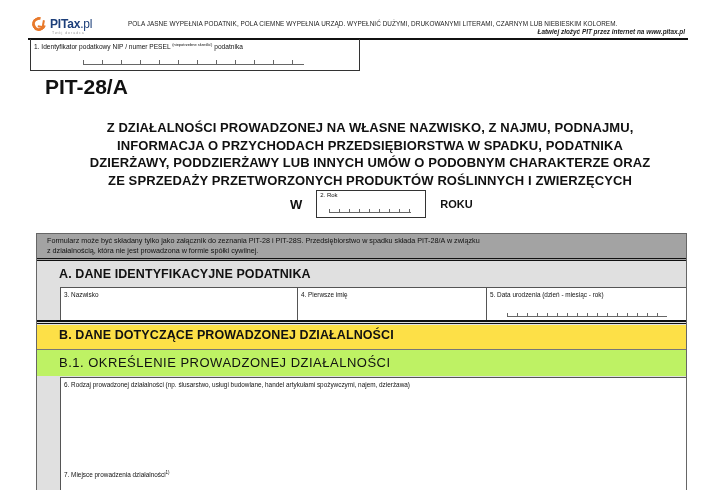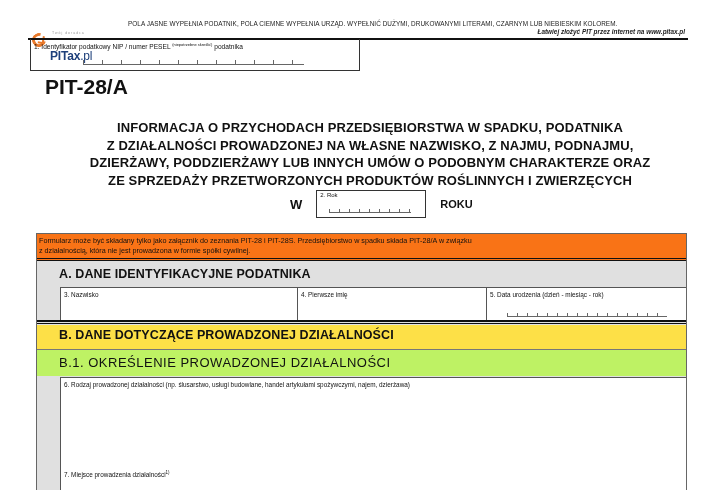--- a/index.html
+++ b/index.html
@@ -3,21 +3,21 @@
 <meta charset="utf-8">
 <style>
   html, body { margin: 0; padding: 0; background: #ffffff; }
   body { width: 720px; height: 490px; position: relative; overflow: hidden; font-family: "Liberation Sans", sans-serif; color: #111; }
   .abs { position: absolute; }
 
   
   .logo { left: 32px; top: 17px; display: flex; align-items: center; }
   .logo-mark { width: 14px; height: 14px; border-radius: 50%; border: 3px solid #e8792b; border-right-color: transparent; box-sizing: border-box; position: relative; transform: rotate(-30deg); }
   .logo-mark::after { content: ""; position: absolute; left: 3px; top: 1px; width: 4px; height: 6px; border-right: 2px solid #e8792b; border-bottom: 2px solid #e8792b; transform: rotate(40deg); }
-  .logo-text { margin-left: 4px; font-weight: bold; font-size: 12px; color: #1d3f7a; letter-spacing: -0.2px; margin-top: 32px; }
+  .logo-text { margin-left: 4px; font-weight: bold; font-size: 12px; color: #1d3f7a; letter-spacing: -0.2px; }
   .logo-text .pl { font-weight: normal; color: #1d3f7a; }
   .logo-sub { position: absolute; left: 52px; top: 31px; font-size: 3.5px; color: #999; letter-spacing: 1px; }
 
   .instructions { left: 128px; top: 20px; font-size: 6.4px; color: #222; letter-spacing: 0.05px; white-space: nowrap; }
   .promo { right: 35px; top: 28px; font-size: 6.4px; font-weight: bold; font-style: italic; color: #222; white-space: nowrap; }
   .header-rule { left: 28px; top: 38px; width: 660px; height: 2px; background: #111; }
 
   
   .nip-box { left: 30px; top: 39px; width: 330px; height: 32px; border: 1px solid #333; border-top: none; box-sizing: border-box; }
   .nip-label { position: absolute; left: 3px; top: 3px; font-size: 6.6px; white-space: nowrap; }
@@ -30,21 +30,21 @@
   
   .title { left: 60px; top: 119px; width: 620px; text-align: center; font-size: 13px; font-weight: bold; line-height: 17.5px; letter-spacing: 0.1px; }
   .year-row { left: 290px; top: 190px; display: flex; align-items: center; }
   .year-w { font-size: 13px; font-weight: bold; margin-right: 14px; }
   .year-box { width: 110px; height: 28px; border: 1px solid #333; position: relative; box-sizing: border-box; }
   .year-label { position: absolute; left: 3px; top: 1px; font-size: 6px; }
   .year-roku { font-size: 11px; font-weight: bold; margin-left: 14px; }
 
   
   .form-frame { left: 36px; top: 233px; width: 651px; height: 262px; border-left: 1px solid #666; border-right: 1px solid #666; border-top: 1px solid #666; box-sizing: border-box; background: #e0e0e0; }
-  .note { position: absolute; left: 0; top: 0; width: 100%; height: 27px; background: #f97316; font-size: 7.2px; line-height: 10px; padding: 2px 2px; box-sizing: border-box; border-bottom: 3px double #111; }
+  .note { position: absolute; left: 0; top: 0; width: 100%; height: 27px; background: #a3a3a3; font-size: 7.2px; line-height: 10px; padding: 2px 10px; box-sizing: border-box; border-bottom: 3px double #111; }
   .sec-a { position: absolute; left: 0; top: 30px; width: 100%; height: 57px; background: #e0e0e0; }
   .sec-head { font-size: 12.5px; font-weight: bold; padding-left: 22px; line-height: 20px; letter-spacing: 0.1px; }
   .a-fields { position: absolute; left: 23px; top: 23px; right: 0; height: 33px; background: #fff; border-top: 1px solid #555; border-left: 1px solid #555; display: flex; }
   .a-field { position: relative; border-right: 1px solid #555; box-sizing: border-box; height: 100%; }
   .a-field .lbl { position: absolute; left: 3px; top: 3px; font-size: 6.4px; white-space: nowrap; }
   .rule-thick { position: absolute; left: 0; width: 100%; height: 4px; border-top: 2px solid #111; border-bottom: 1px solid #111; box-sizing: border-box; }
   .sec-b { position: absolute; left: 0; top: 91px; width: 100%; height: 24px; background: #fde047; border-bottom: 1px solid #777; }
   .sec-b1 { position: absolute; left: 0; top: 116px; width: 100%; height: 26px; background: #bef264; }
   .sec-b1 .sec-head { font-weight: normal; font-size: 13px; letter-spacing: 0.5px; line-height: 25px; }
   .b-field6 { position: absolute; left: 23px; top: 143px; right: 0; height: 89px; background: #fff; border-top: 1px solid #555; border-left: 1px solid #555; border-bottom: 1px solid #555; }
@@ -70,22 +70,22 @@
     <span>1. Identyfikator podatkowy NIP / numer PESEL</span>
     <sup>(niepotrzebne skreślić)</sup>
     <span>podatnika</span>
   </div>
   <div class="tick-line" style="left:52px; top:21px; width:221px;"></div>
 </div>
 
 <div class="abs form-code">PIT-28/A</div>
 
 <div class="abs title">
+  <div>Z DZIAŁALNOŚCI PROWADZONEJ NA WŁASNE NAZWISKO, Z NAJMU, PODNAJMU,</div>
   <div>INFORMACJA O PRZYCHODACH PRZEDSIĘBIORSTWA W SPADKU, PODATNIKA</div>
-  <div>Z DZIAŁALNOŚCI PROWADZONEJ NA WŁASNE NAZWISKO, Z NAJMU, PODNAJMU,</div>
   <div>DZIERŻAWY, PODDZIERŻAWY LUB INNYCH UMÓW O PODOBNYM CHARAKTERZE ORAZ</div>
   <div>ZE SPRZEDAŻY PRZETWORZONYCH PRODUKTÓW ROŚLINNYCH I ZWIERZĘCYCH</div>
 </div>
 
 <div class="abs year-row">
   <span class="year-w">W</span>
   <div class="year-box">
     <span class="year-label">2. Rok</span>
     <div class="tick-line small" style="left:12px; top:18px; width:82px;"></div>
   </div>

